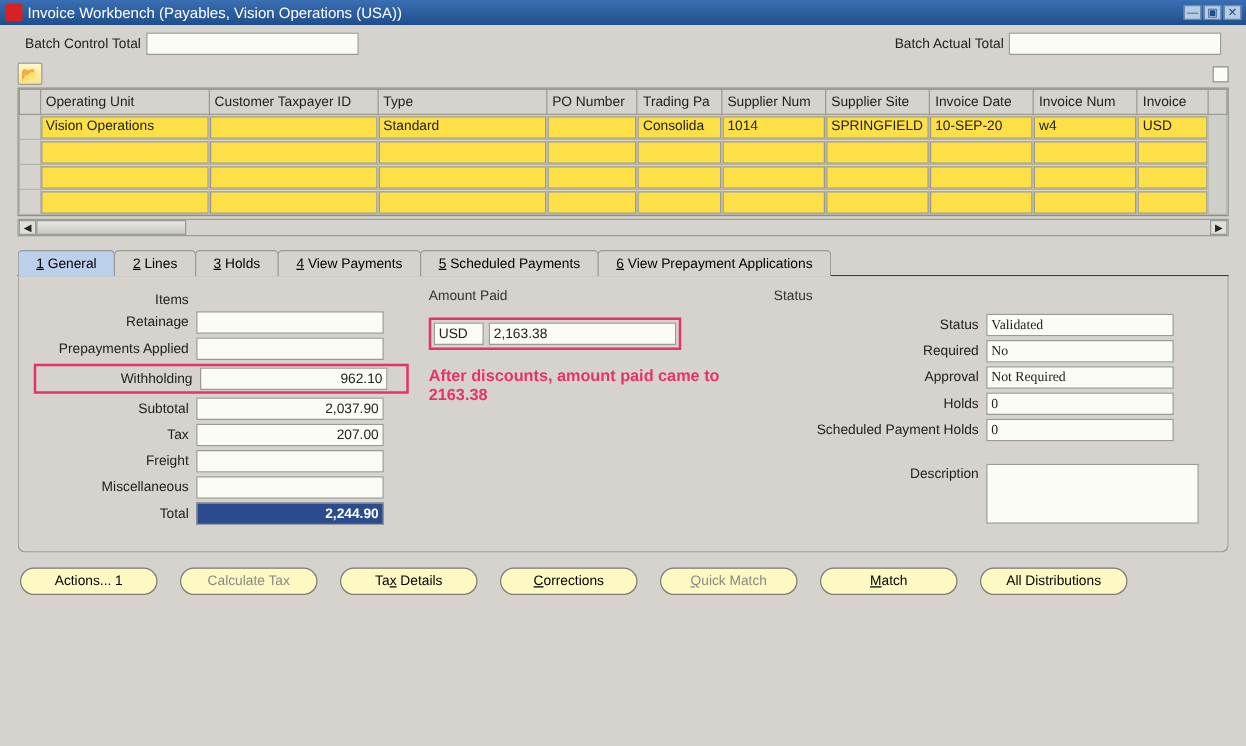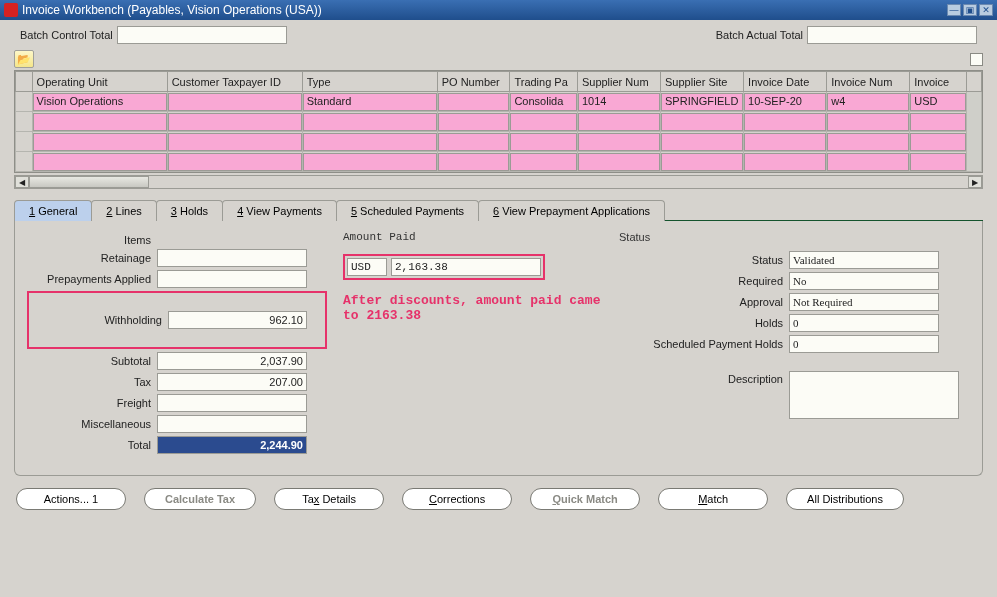--- a/index.html
+++ b/index.html
@@ -55,21 +55,21 @@
   }
   table.grid-table{border-collapse:collapse;width:100%;table-layout:fixed;}
   table.grid-table th{
     background:#d6d3ce;border:1px solid #9b9b95;font-weight:normal;text-align:left;
     padding:3px 4px;height:20px;overflow:hidden;white-space:nowrap;
   }
   table.grid-table td{
     border:1px solid #b5b5af;padding:0;height:20px;background:#d6d3ce;
   }
   table.grid-table td .cell-input{
-    width:100%;height:18px;border:1px solid #9b9b95;background:#f9a8d4;
+    width:100%;height:18px;border:1px solid #9b9b95;background:#fde047;
     padding:1px 3px;font-family:inherit;font-size:11px;color:#222;overflow:hidden;white-space:nowrap;
     display:block;
   }
   .row-marker{width:16px;background:#1e2b7a;}
   .row-marker-empty{width:16px;background:#d6d3ce;}
   .hscroll{
     height:14px;background:#cfcfc9;border:1px solid #9b9b95;margin-top:2px;
     display:flex;align-items:center;
   }
   .hscroll .arrow{width:14px;height:12px;background:#e0e0da;border:1px solid #9b9b95;
@@ -92,44 +92,44 @@
     margin:0 14px;background:#d6d3ce;border:1px solid #9b9b95;border-top:none;
     padding:10px 12px 18px 12px;border-radius:0 0 6px 6px;
   }
   .panel-inner{display:flex;gap:16px;}
   .group-title{color:#333;margin-bottom:8px;}
   .summary-col{width:300px;}
   .form-row{display:flex;align-items:center;margin:3px 0;}
   .form-row .lab{width:130px;text-align:right;padding-right:6px;}
   .form-row .val{width:150px;}
   .form-row .val input{width:100%;text-align:right;}
-  .amount-col{width:260px;font-family:Liberation Mono, monospace;}
+  .amount-col{width:260px;}
   .status-col{flex:1;}
   .status-col .form-row .lab{width:170px;}
   .status-col .form-row .val{width:150px;}
   .status-col .form-row .val input{text-align:left;font-family:Liberation Serif, serif;}
   .desc-row{display:flex;align-items:flex-start;margin-top:18px;}
   .desc-row .lab{width:170px;text-align:right;padding-right:6px;padding-top:2px;}
   .desc-row textarea{width:170px;height:48px;background:#fcfcf6;border:1px solid #9b9b95;resize:none;font-family:inherit;font-size:11px;}
 
   .hl-pink{border:2px solid #e6326a !important;}
   .annotation{
     color:#e6326a;font-weight:bold;font-size:13px;margin-top:10px;
   }
   .selected-total input{background:#2b4b8f;color:#fff;}
 
   .bottom-buttons{
     display:flex;gap:18px;padding:12px 16px;align-items:center;
   }
   .bbtn{
-    background:#ffffff;border:1px solid #7a7a74;border-radius:14px;
+    background:#fef9c3;border:1px solid #7a7a74;border-radius:14px;
     padding:4px 20px;min-width:110px;text-align:center;cursor:pointer;
     font-family:inherit;font-size:11px;
   }
-  .bbtn.disabled{color:#8a8a84;font-weight:bold;}
+  .bbtn.disabled{color:#8a8a84;}
   .bbtn .u{text-decoration:underline;}
   .checkbox-top{
     width:13px;height:13px;border:1px solid #8a8a84;background:#fcfcf6;
   }
 </style>
 </head>
 <body>
 
 <div class="titlebar">
   <span class="oracle-icon"></span>
@@ -349,21 +349,21 @@
             <div class="lab">Items</div>
           </div>
         <div class="form-row">
             <div class="lab">Retainage</div>
             <div class="val"><input class="txt" value="" style=""></div>
           </div>
         <div class="form-row">
             <div class="lab">Prepayments Applied</div>
             <div class="val"><input class="txt" value="" style=""></div>
           </div>
-        <div class="form-row hl-pink" style="padding:18px;">
+        <div class="form-row hl-pink" style="padding:1px;">
             <div class="lab">Withholding</div>
             <div class="val"><input class="txt" value="962.10" style=""></div>
           </div>
         <div class="form-row">
             <div class="lab">Subtotal</div>
             <div class="val"><input class="txt" value="2,037.90" style=""></div>
           </div>
         <div class="form-row">
             <div class="lab">Tax</div>
             <div class="val"><input class="txt" value="207.00" style=""></div>

